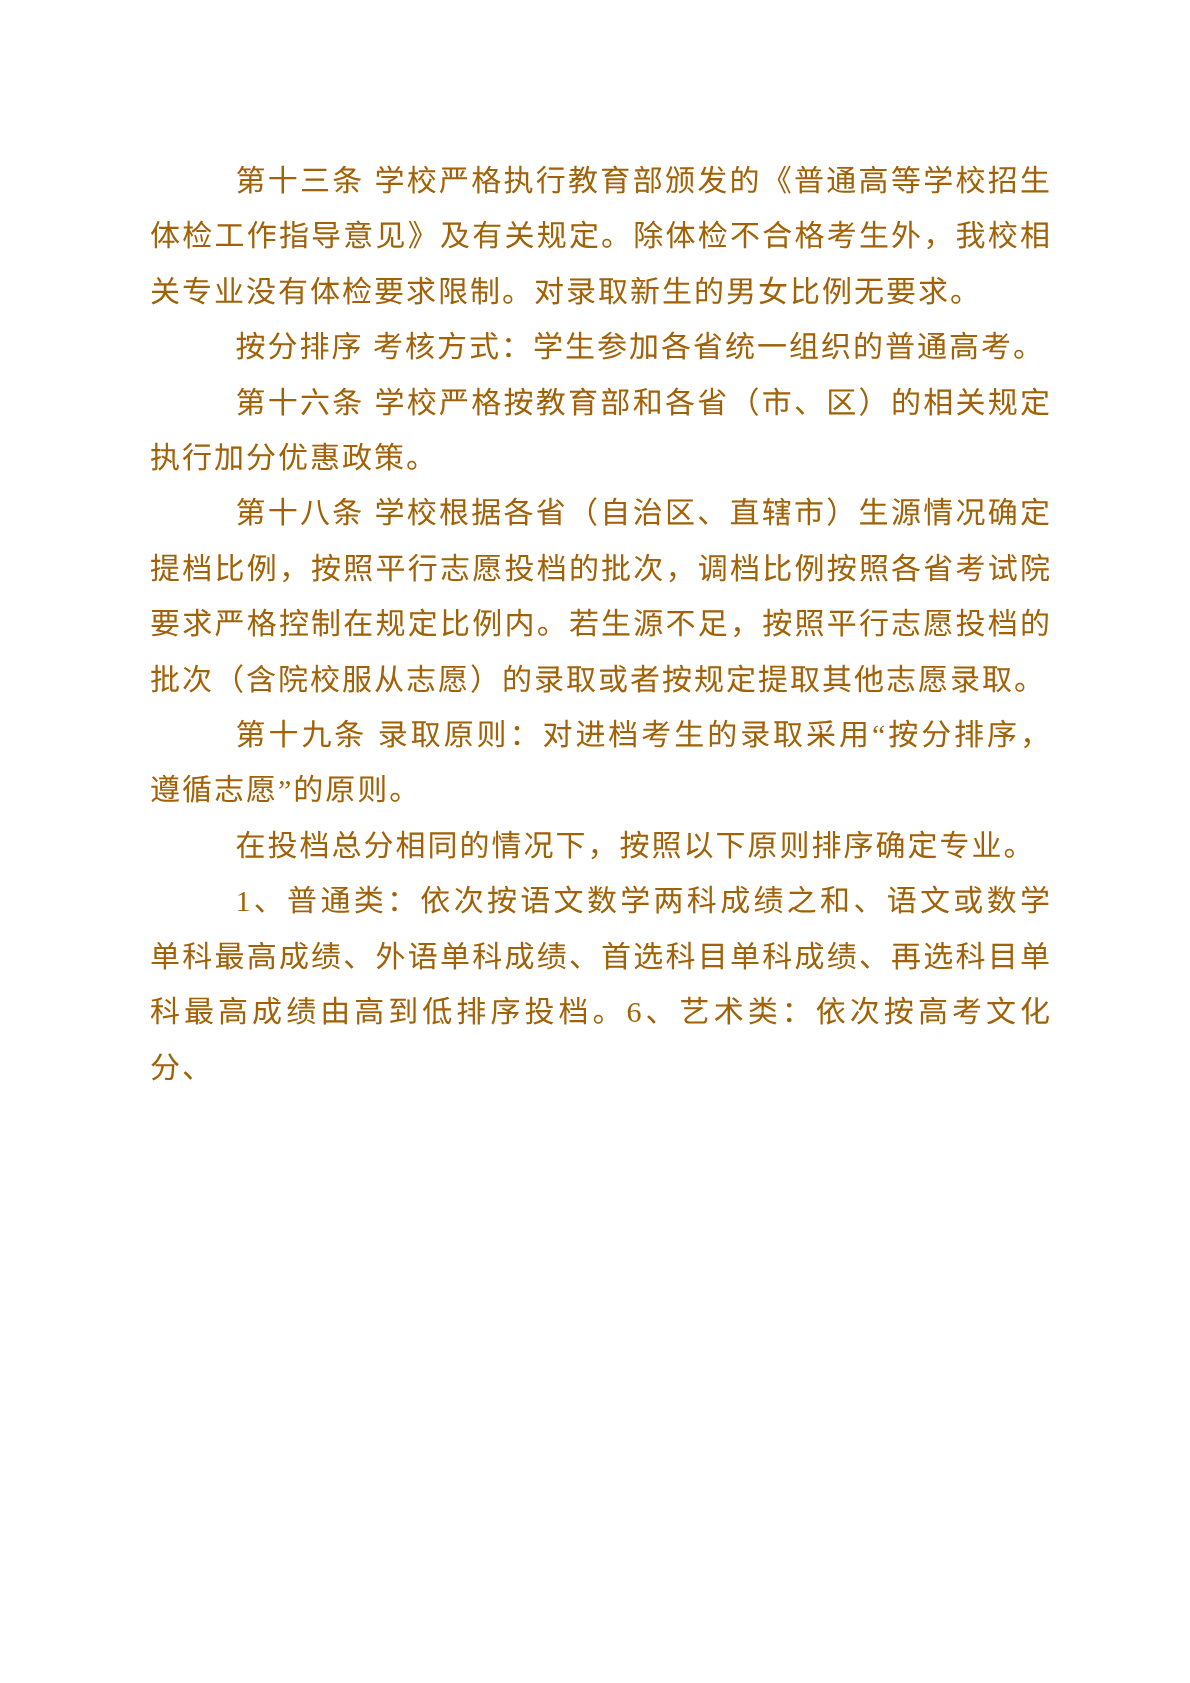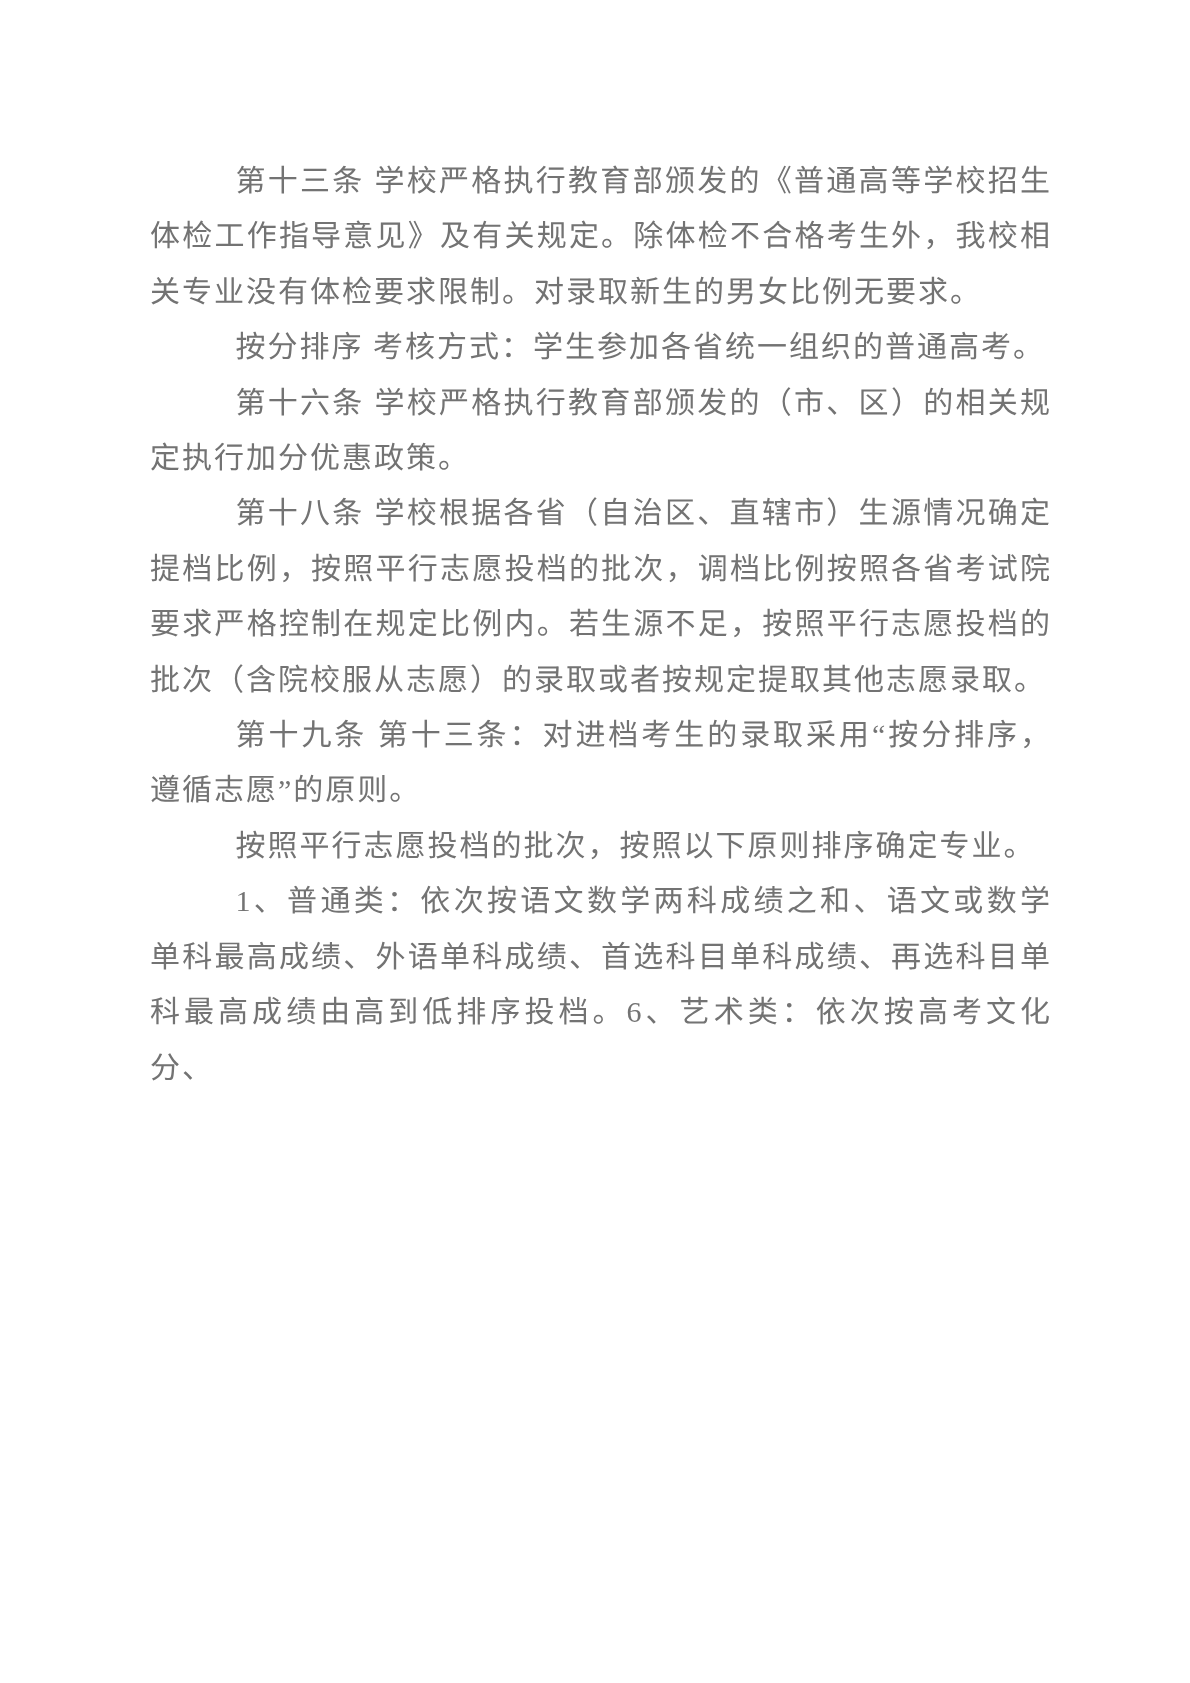--- a/index.html
+++ b/index.html
@@ -13,39 +13,39 @@
     height: 1683px;
     background: #ffffff;
     overflow: hidden;
     font-family: "Liberation Serif", "DejaVu Serif", serif;
   }
   .text-block {
     position: absolute;
     left: 150px;
     top: 153px;
     width: 902px;
-    color: #737373;
+    color: #a16207;
     font-size: 30px;
     line-height: 55.4px;
     letter-spacing: 2px;
     text-align: justify;
     text-justify: inter-ideograph;
   }
   .text-block p {
     margin: 0;
     padding: 0;
     text-indent: 2.85em;
   }
 </style>
 </head>
 <body>
 
 <div class="page">
   <div class="text-block">
     <p>第十三条 学校严格执行教育部颁发的《普通高等学校招生体检工作指导意见》及有关规定。除体检不合格考生外，我校相关专业没有体检要求限制。对录取新生的男女比例无要求。</p>
     <p>按分排序 考核方式：学生参加各省统一组织的普通高考。</p>
-    <p>第十六条 学校严格执行教育部颁发的（市、区）的相关规定执行加分优惠政策。</p>
+    <p>第十六条 学校严格按教育部和各省（市、区）的相关规定执行加分优惠政策。</p>
     <p>第十八条 学校根据各省（自治区、直辖市）生源情况确定提档比例，按照平行志愿投档的批次，调档比例按照各省考试院要求严格控制在规定比例内。若生源不足，按照平行志愿投档的批次（含院校服从志愿）的录取或者按规定提取其他志愿录取。</p>
-    <p>第十九条 第十三条：对进档考生的录取采用“按分排序，遵循志愿”的原则。</p>
-    <p>按照平行志愿投档的批次，按照以下原则排序确定专业。</p>
+    <p>第十九条 录取原则：对进档考生的录取采用“按分排序，遵循志愿”的原则。</p>
+    <p>在投档总分相同的情况下，按照以下原则排序确定专业。</p>
     <p>1、普通类：依次按语文数学两科成绩之和、语文或数学单科最高成绩、外语单科成绩、首选科目单科成绩、再选科目单科最高成绩由高到低排序投档。6、艺术类：依次按高考文化分、</p>
   </div>
 </div>
 
 </body></html>

